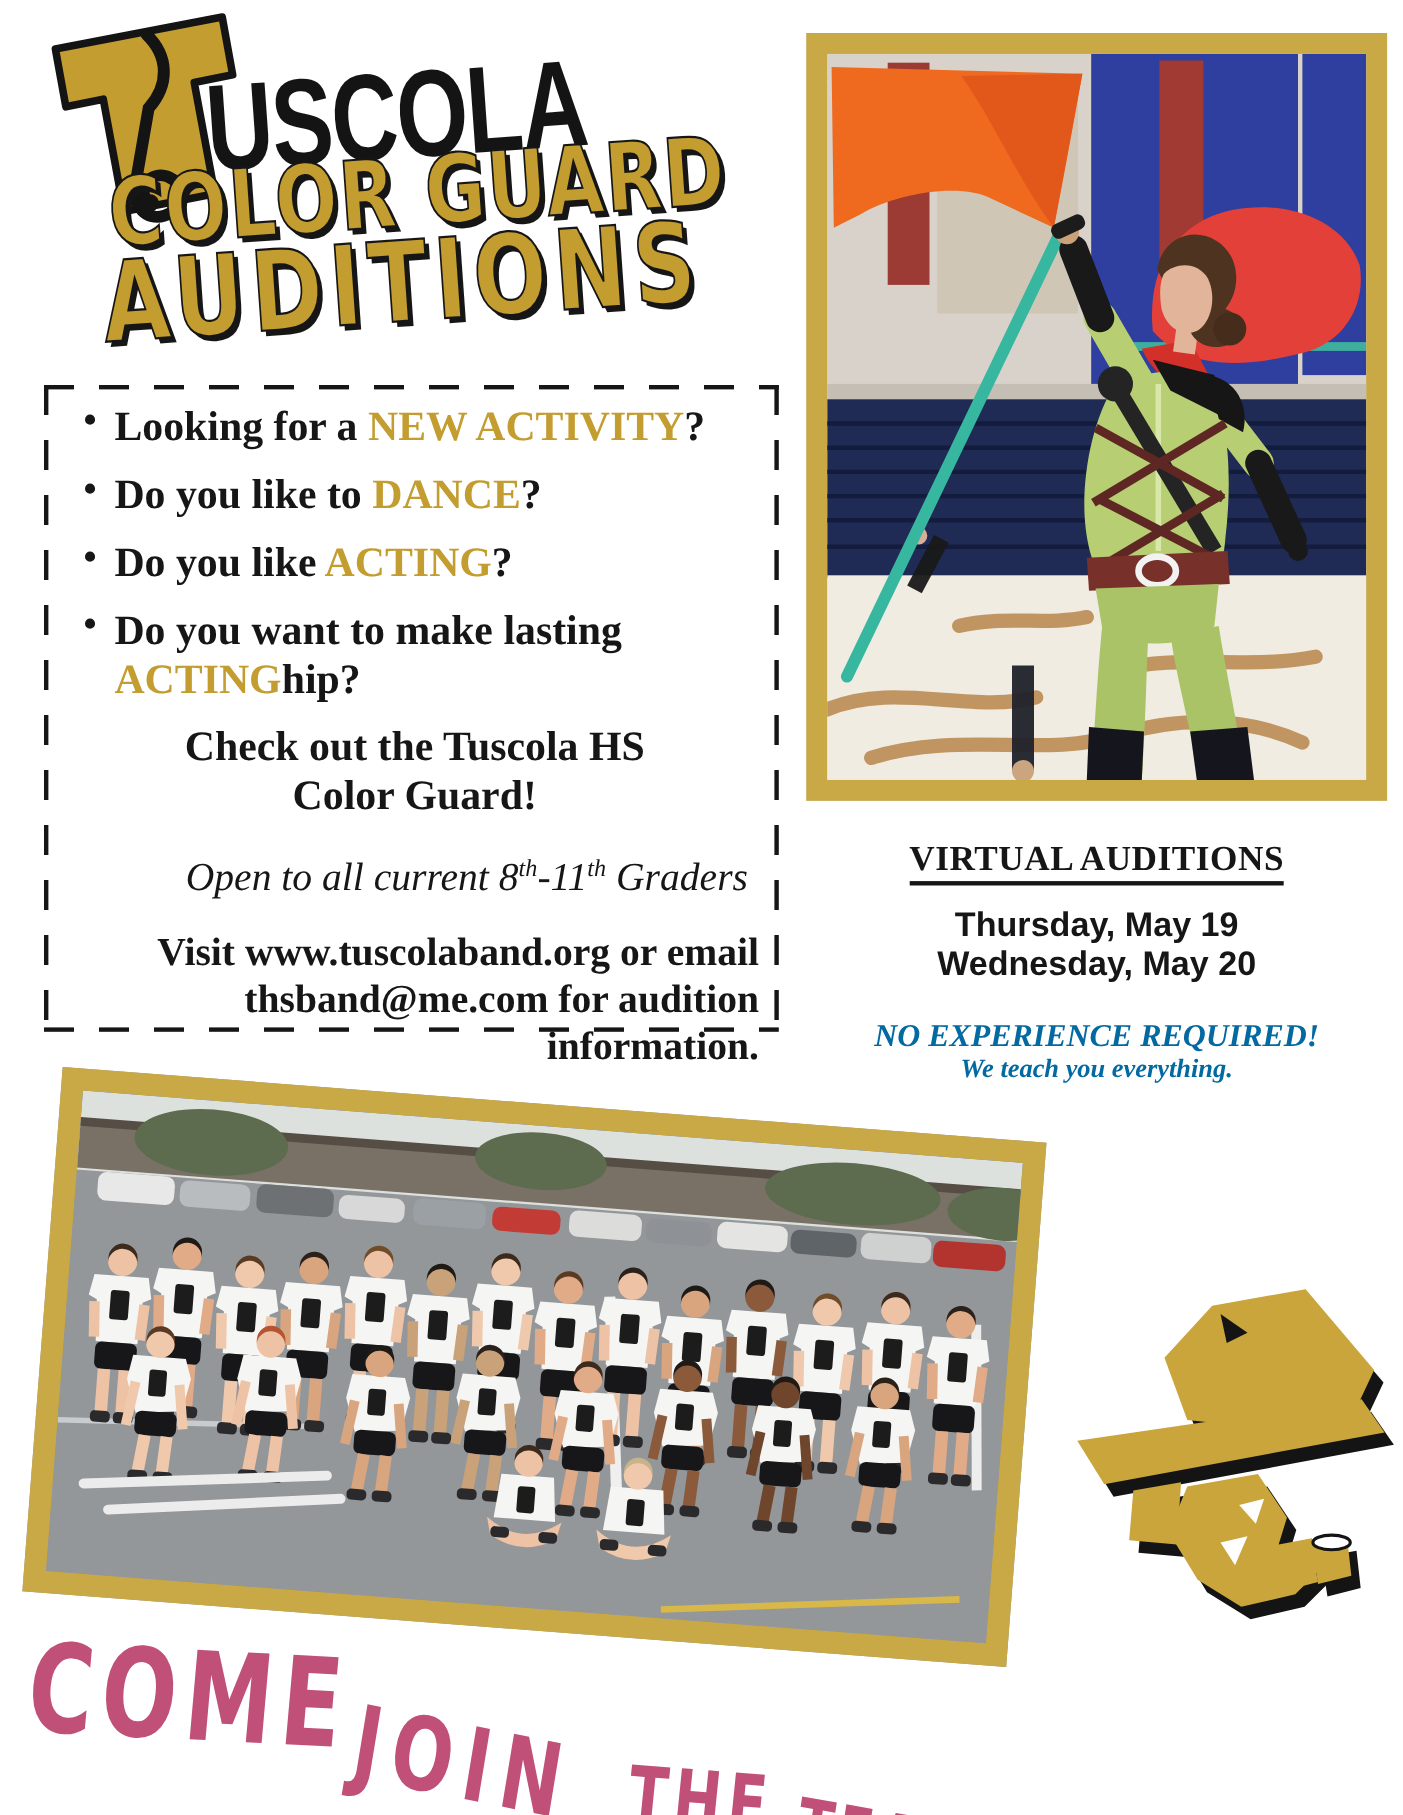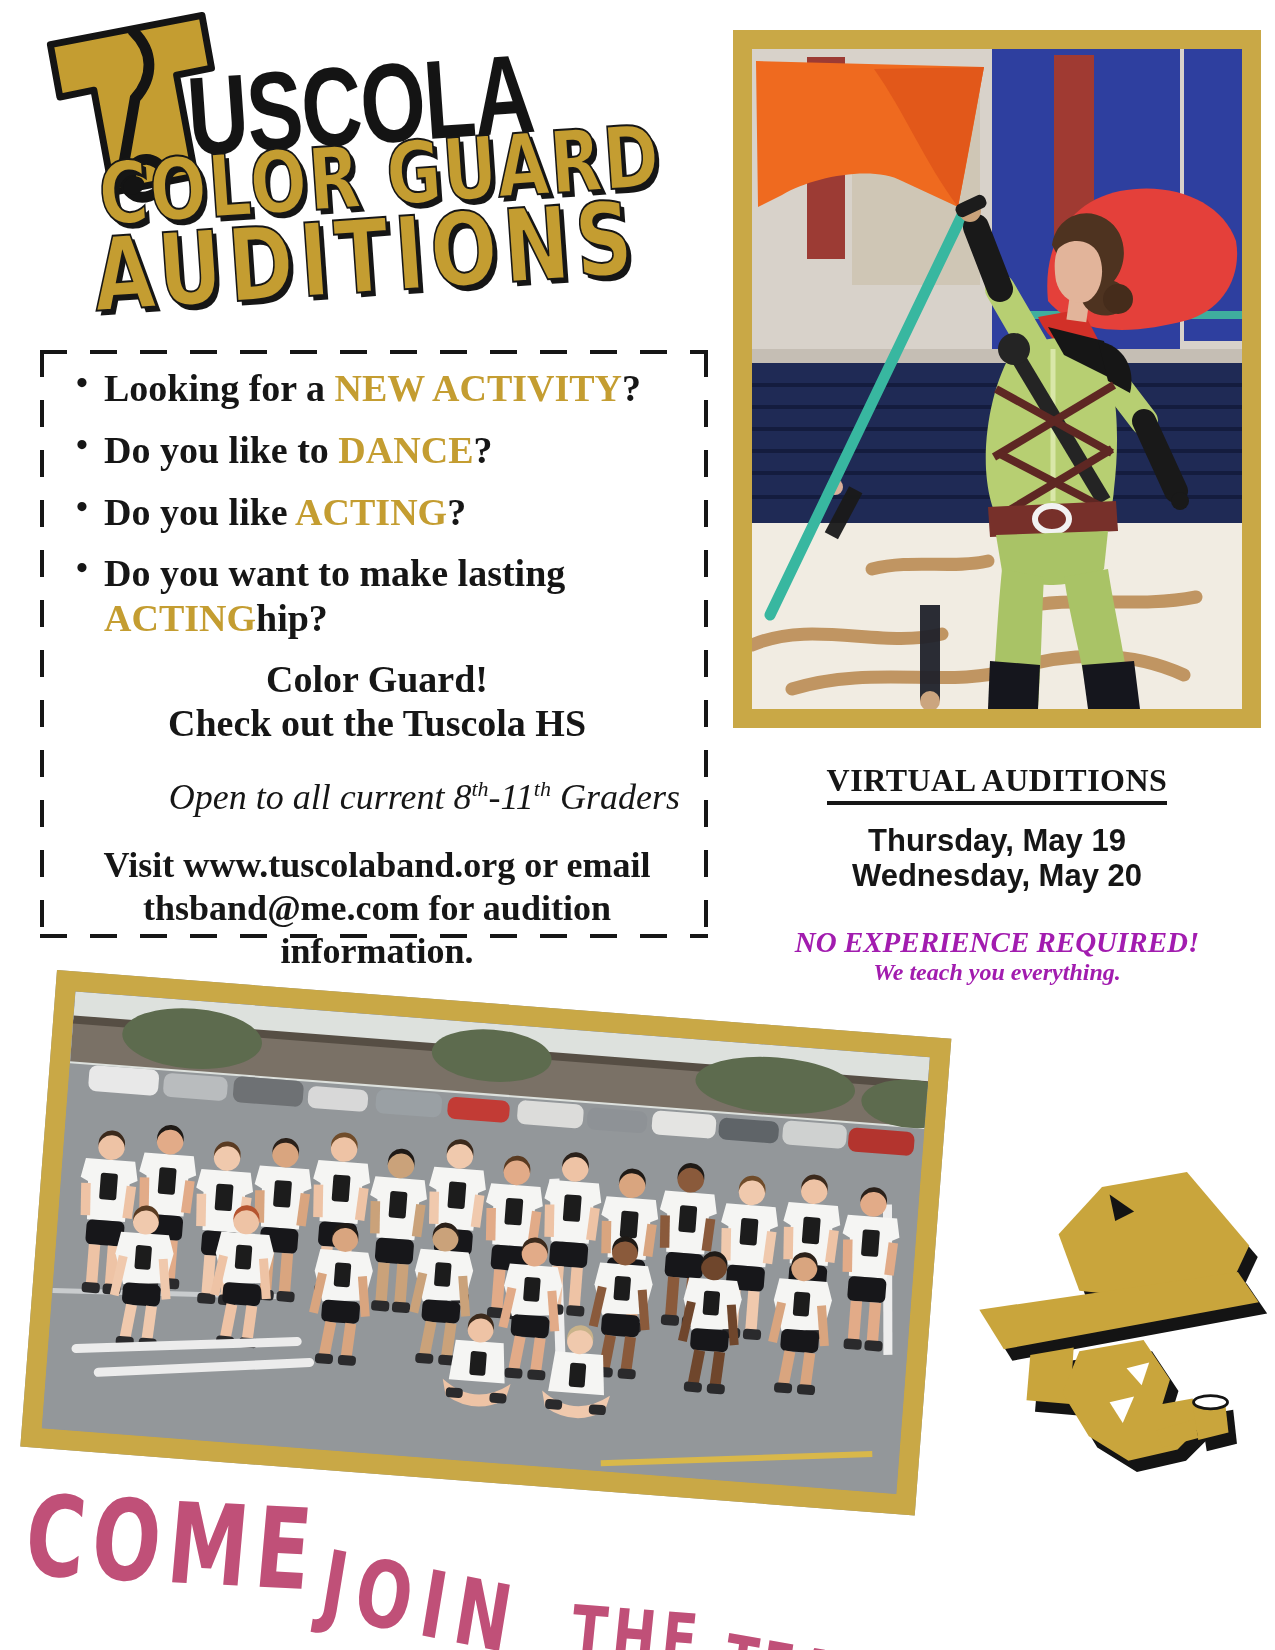--- a/index.html
+++ b/index.html
@@ -28,29 +28,29 @@
     background-size:100% 4px,100% 4px,4px 100%,4px 100%;
     background-position:0 0,0 100%,0 0,100% 0;background-repeat:no-repeat;}
   .blist{margin:0;padding:0;list-style:none;}
   .blist li{position:relative;padding-left:30px;margin-bottom:17px;font-weight:bold;
             font-size:38px;line-height:1.18;}
   .blist .dot{position:absolute;left:2px;top:-3px;font-size:34px;}
   .hl{color:#c49d31;}
   .callout{margin-top:14px;text-align:center;font-weight:bold;font-size:38px;line-height:1.15;}
   .open{margin-top:30px;text-align:right;font-style:italic;font-size:36px;}
   .open sup{font-size:22px;}
-  .contact{margin:26px -10px 0;text-align:center;font-weight:bold;font-size:36px;line-height:1.2;}
+  .contact{margin:26px -10px 0;text-align:right;font-weight:bold;font-size:36px;line-height:1.2;}
 
   
   .rightcol{position:absolute;left:737px;top:762px;width:520px;text-align:center;}
   .vhead{display:inline-block;font-family:Liberation Serif, serif;font-weight:bold;
          font-size:32px;letter-spacing:.5px;border-bottom:4px solid #161616;padding-bottom:2px;}
   .vdates{margin-top:18px;font-family:"Liberation Sans",sans-serif;font-weight:bold;
           font-size:31px;line-height:1.13;}
-  .vnotes{margin-top:34px;color:#a21caf;font-weight:bold;font-style:italic;font-size:29px;line-height:1.1;}
+  .vnotes{margin-top:34px;color:#0369a1;font-weight:bold;font-style:italic;font-size:29px;line-height:1.1;}
   .vnotes .n2{font-size:24px;}
 
   
   .photo1{position:absolute;left:733px;top:30px;width:528px;height:698px;box-sizing:border-box;
           border:19px solid #c9a846;background:#d8d2ca;}
   .photo2{position:absolute;left:57px;top:970px;width:897px;height:478px;box-sizing:border-box;
           border:20px solid #c9a846;background:#93979a;transform:rotate(4.4deg);
           transform-origin:left top;}
   .photo1 svg,.photo2 svg{display:block;width:100%;height:100%;}
 
@@ -92,22 +92,22 @@
         <span class="dot">•</span><span>Do you like to </span><span class="hl">DANCE</span><span>?</span>
       </li>
       <li>
         <span class="dot">•</span><span>Do you like </span><span class="hl">ACTING</span><span>?</span>
       </li>
       <li>
         <span class="dot">•</span><span>Do you want to make lasting </span><span class="hl">ACTING</span><span>hip?</span>
       </li>
     </ul>
     <div class="callout">
+      <div>Check out the Tuscola HS</div>
       <div>Color Guard!</div>
-      <div>Check out the Tuscola HS</div>
     </div>
     <div class="open">
       <span>Open to all current 8</span><sup>th</sup><span>-11</span><sup>th</sup><span> Graders</span>
     </div>
     <div class="contact">
       <div>Visit www.tuscolaband.org or email</div>
       <div>thsband@me.com for audition information.</div>
     </div>
   </div>
 

